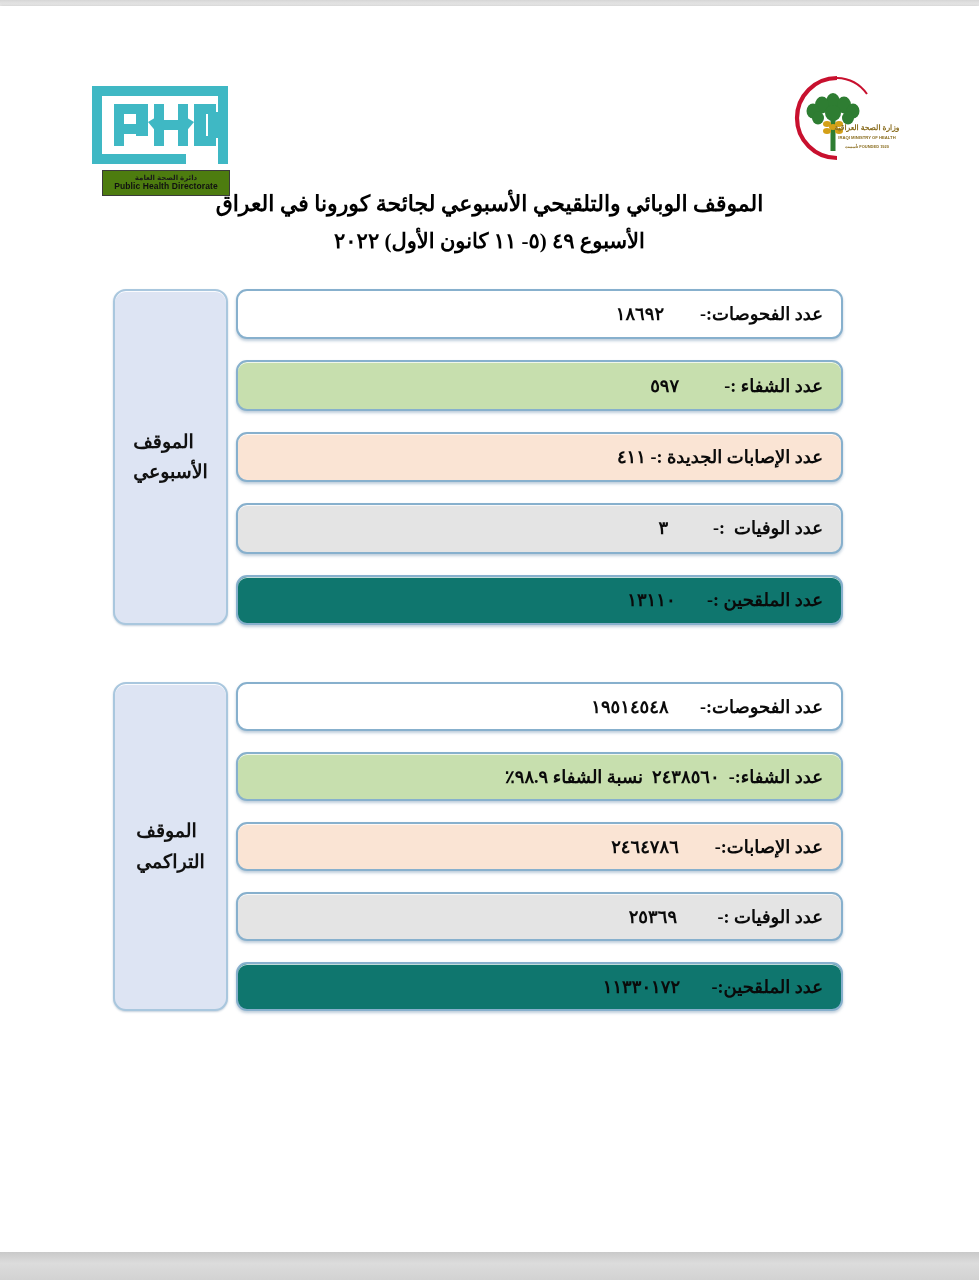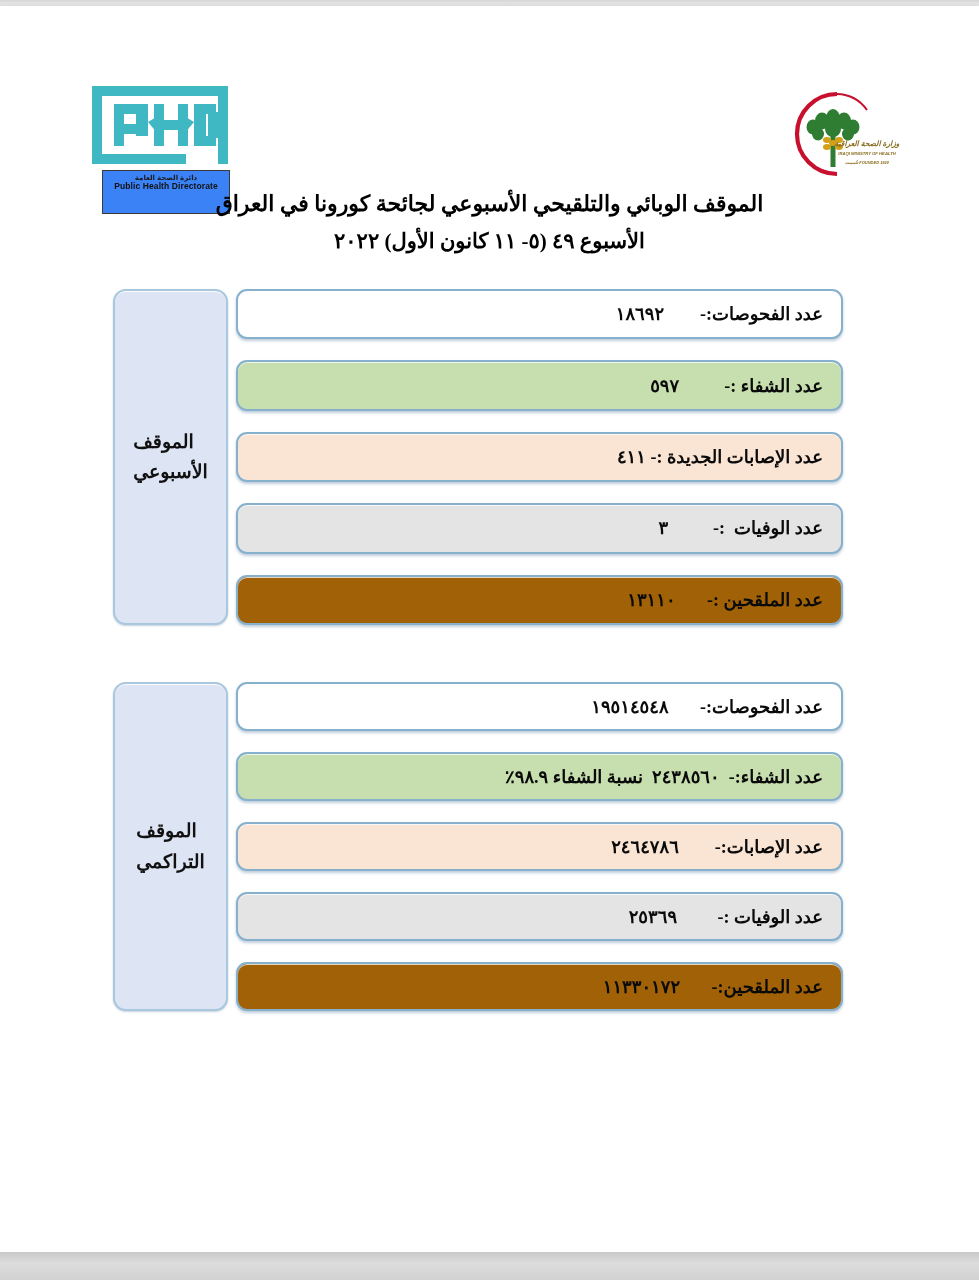--- a/index.html
+++ b/index.html
@@ -54,46 +54,45 @@
   }
   .phd-mark {
     width: 140px;
     height: 82px;
     display: block;
   }
   .phd-caption {
     margin-top: 4px;
     width: 128px;
     border: 1px solid #3a3a3a;
-    background: #3b82f6;
-    padding: 3px 2px 22px;
+    background: #4d7c0f;
+    padding: 3px 2px 4px;
     text-align: center;
     line-height: 1.12;
   }
   .phd-caption .ar {
     font-size: 7px;
     color: #1a1a1a;
     font-weight: bold;
     display: block;
   }
   .phd-caption .en {
     font-size: 8.5px;
     color: #111111;
     font-weight: bold;
     display: block;
     letter-spacing: 0.1px;
   }
 
   .logo-moh {
     position: absolute;
-    top: 82px;
+    top: 66px;
     left: 775px;
     width: 140px;
     height: 92px;
-    font-style: italic;
   }
   .moh-svg { display: block; width: 140px; height: 92px; }
 
   
   .title-block {
     position: absolute;
     top: 182px;
     left: 0;
     width: 979px;
     text-align: center;
@@ -180,21 +179,21 @@
     color: #0a0a0a;
     white-space: pre;
     direction: rtl;
     unicode-bidi: plaintext;
   }
 
   .fill-white  { background: #ffffff; }
   .fill-green  { background: #c7dfae; }
   .fill-peach  { background: #fae4d4; padding-left: 6px; }
   .fill-gray   { background: #e4e4e4; padding-left: 12px; }
-  .fill-blue   { background: #a16207; }
+  .fill-blue   { background: #0f766e; }
 </style>
 </head>
 <body>
 
 <div class="viewer">
 
   <div class="top-strip"></div>
 
   <div class="page">
 

